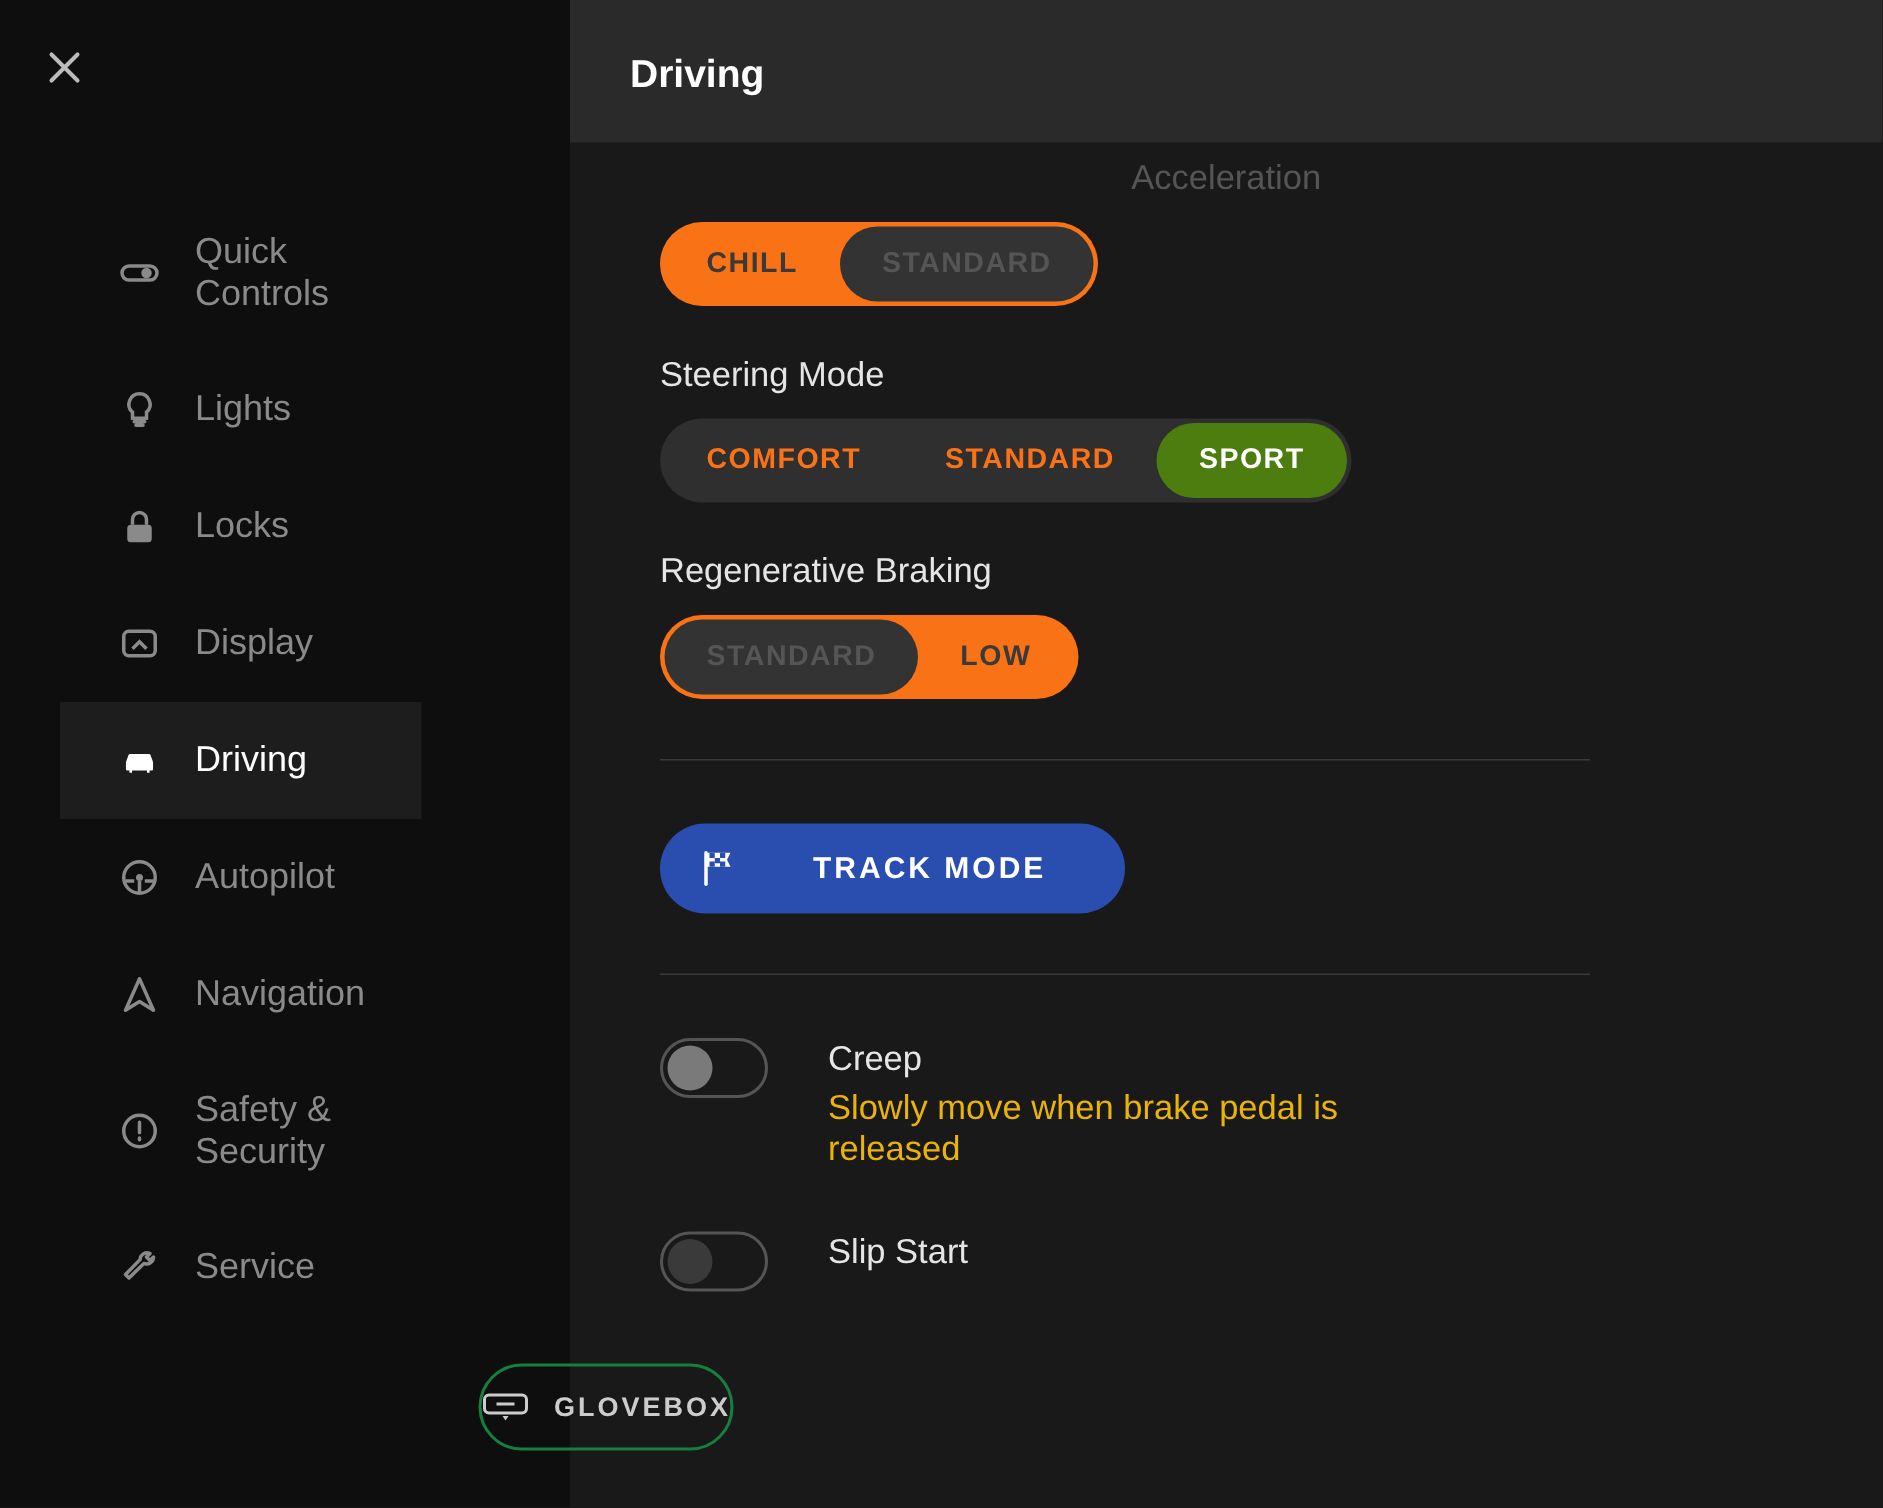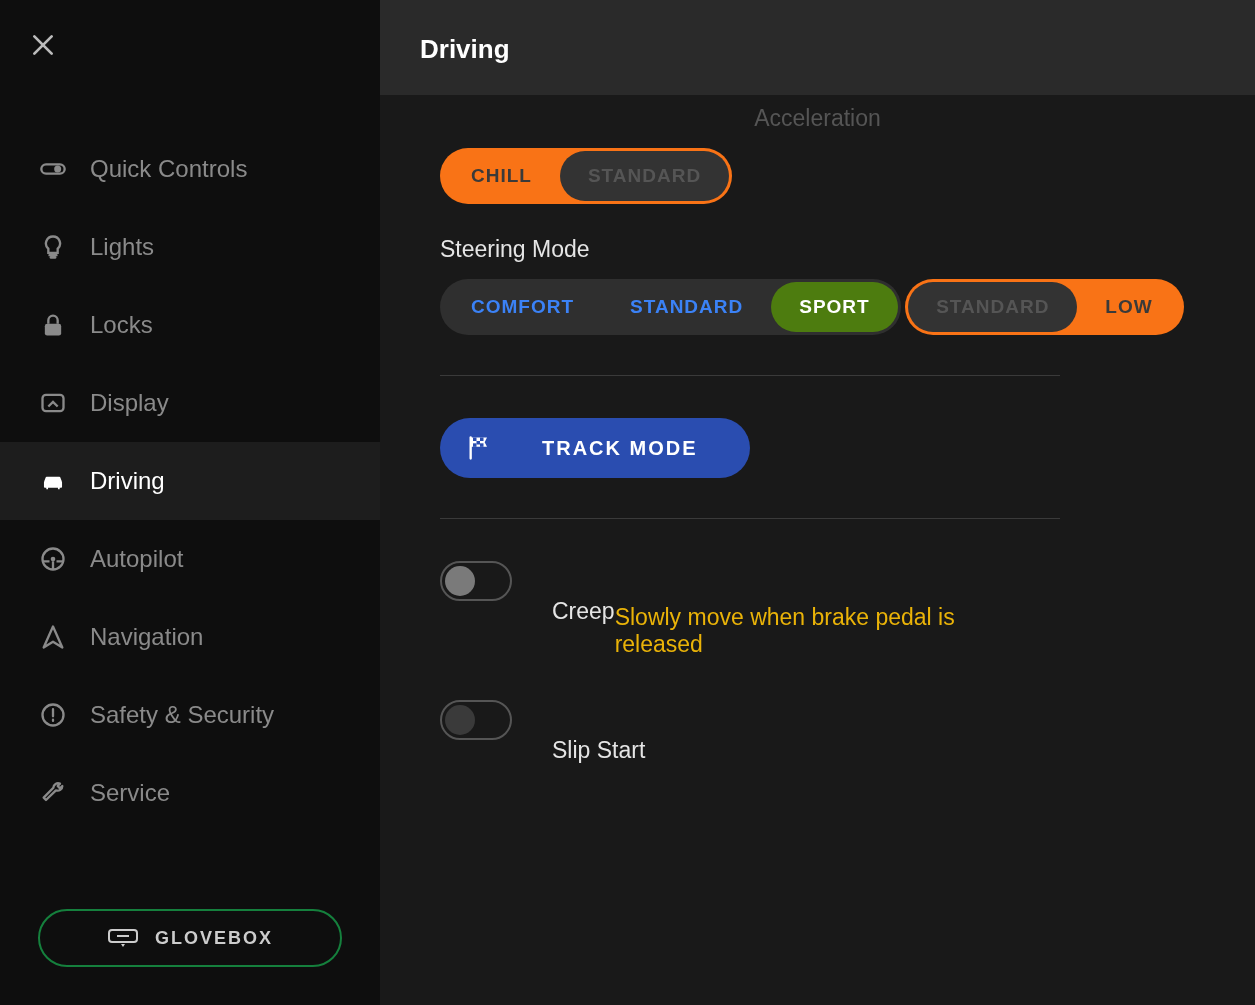--- a/index.html
+++ b/index.html
@@ -13,22 +13,23 @@
   }
   .app {
     display: flex;
     width: 100%;
     height: 100%;
   }
   .sidebar {
     width: 380px;
     background: #0e0e0e;
     display: flex;
-    flex-direction: column;
+    flex-direction: row;
     position: relative;
+    padding-left: 40px;
   }
   .close-btn {
     position: absolute;
     top: 30px;
     left: 28px;
     width: 30px;
     height: 30px;
     display: flex;
     align-items: center;
     justify-content: center;
@@ -110,21 +111,21 @@
     border-radius: 30px;
     padding: 3px;
   }
   .seg.dim { background: #f97316; }
   .seg-item {
     padding: 14px 28px;
     border-radius: 26px;
     font-size: 19px;
     font-weight: 700;
     letter-spacing: 1px;
-    color: #3b82f6;
+    color: #f97316;
     cursor: pointer;
     white-space: nowrap;
   }
   .seg.dim .seg-item { color: #3a3a3a; }
   .seg-item.selected {
     background: #4d7c0f;
     color: #fff;
   }
   .seg.dim .seg-item.selected {
     background: #333;
@@ -171,21 +172,21 @@
   .toggle .knob {
     position: absolute;
     top: 3px;
     width: 30px;
     height: 30px;
     border-radius: 50%;
     background: #7a7a7a;
   }
   .toggle.off .knob { left: 3px; }
   .toggle.disabled .knob { background: #3a3a3a; }
-  .toggle-text { display: flex; flex-direction: row; margin-top: 37px; }
+  .toggle-text { display: flex; flex-direction: column; }
   .toggle-title {
     font-size: 23px;
     font-weight: 500;
     color: #e5e5e5;
   }
   .toggle-desc {
     font-size: 23px;
     color: #eab308;
     margin-top: 6px;
     max-width: 380px;
@@ -303,20 +304,21 @@
         <div class="seg-item selected">STANDARD</div>
       </div>
 
       <div class="section-label">Steering Mode</div>
       <div class="seg">
         <div class="seg-item">COMFORT</div>
         <div class="seg-item">STANDARD</div>
         <div class="seg-item selected">SPORT</div>
       </div>
 
+      <div class="section-label">Regenerative Braking</div>
       <div class="seg dim">
         <div class="seg-item selected">STANDARD</div>
         <div class="seg-item">LOW</div>
       </div>
 
       <hr class="divider">
 
       <div class="track-btn">
         <svg viewBox="0 0 24 24">
           <path d="M4 3v18" stroke="#fff" stroke-width="2" stroke-linecap="round"></path>

